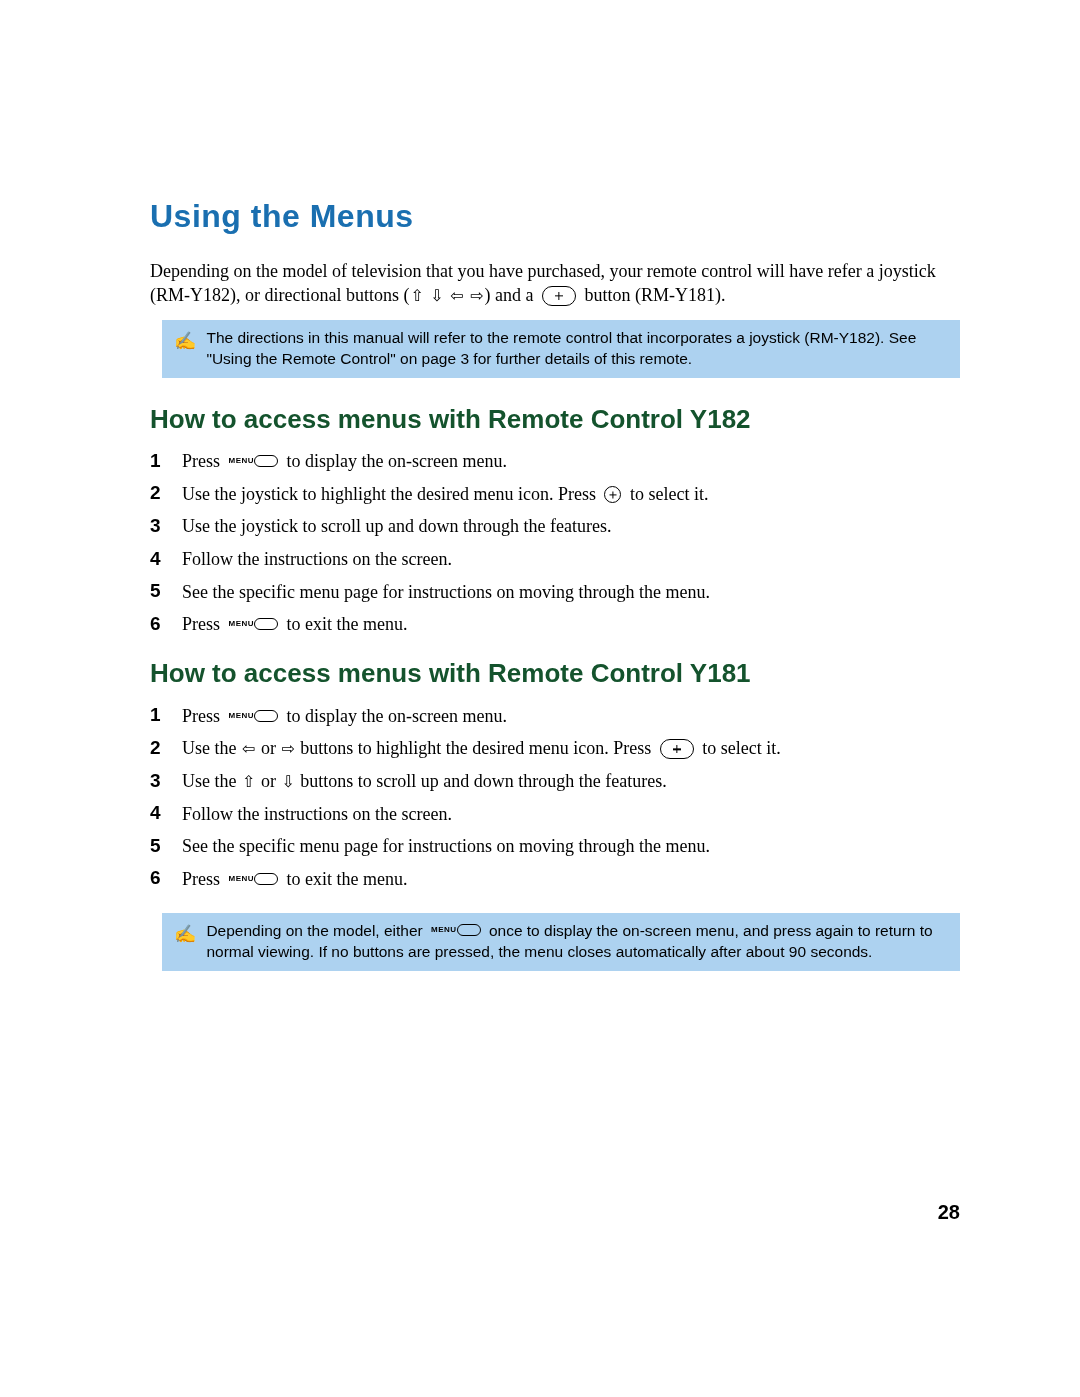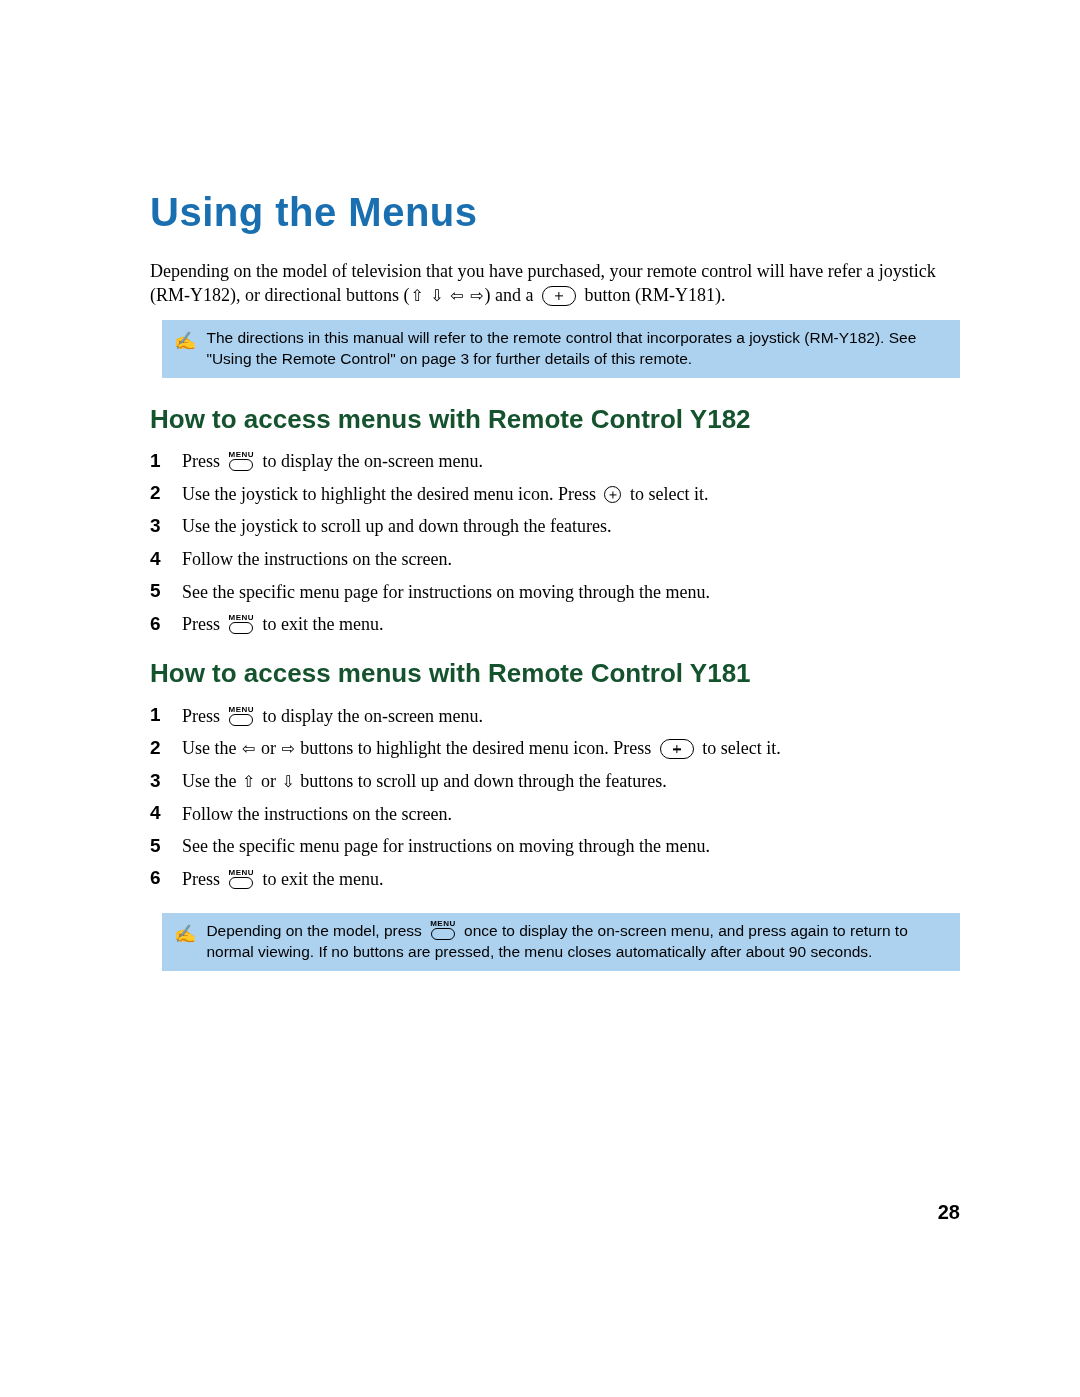--- a/index.html
+++ b/index.html
@@ -11,22 +11,22 @@
     width: 1080px;
   }
   .page {
     padding: 190px 120px 60px 150px;
     box-sizing: border-box;
   }
   h1.title {
     color: #1a6fb0;
     font-family: Arial, Helvetica, sans-serif;
     font-weight: 900;
-    font-size: 40px;
-    margin: 0 0 24px 0;
+    font-size: 32px;
+    margin: 8px 0 24px 0;
     letter-spacing: 0.5px;
   }
   p.body {
     font-size: 18px;
     line-height: 1.35;
     margin: 0 0 8px 0;
   }
   .note-box {
     background: #add2f0;
     padding: 8px 16px 8px 12px;
@@ -68,21 +68,21 @@
   ol.steps > li::before {
     content: counter(step);
     font-family: Arial, Helvetica, sans-serif;
     font-weight: 900;
     font-size: 19px;
     width: 20px;
     flex: 0 0 auto;
   }
   .menu-btn {
     display: inline-flex;
-    flex-direction: column;
+    flex-direction: row;
     align-items: center;
     vertical-align: middle;
     line-height: 1;
     margin: 0 4px;
     position: relative;
     top: -2px;
   }
   .menu-btn .menu-label {
     font-family: Arial, Helvetica, sans-serif;
     font-size: 8px;
@@ -237,21 +237,21 @@
         <span>Press <span class="menu-btn">
             <span class="menu-label">MENU</span>
             <span class="menu-cap"></span>
           </span> to exit the menu.</span>
       </li>
     </ol>
 
   <div class="note-box">
     <span class="note-icon">✍</span>
     <span>
-      <span>Depending on the model, press </span><span class="menu-btn">
+      <span>Depending on the model, either </span><span class="menu-btn">
           <span class="menu-label">MENU</span>
           <span class="menu-cap"></span>
         </span><span> once to display the on-screen menu, and press again to return to normal viewing. If no buttons are pressed, the menu closes automatically after about 90 seconds.</span>
     </span>
   </div>
 
   <div class="page-num">28</div>
 </div>
 
 </body></html>

